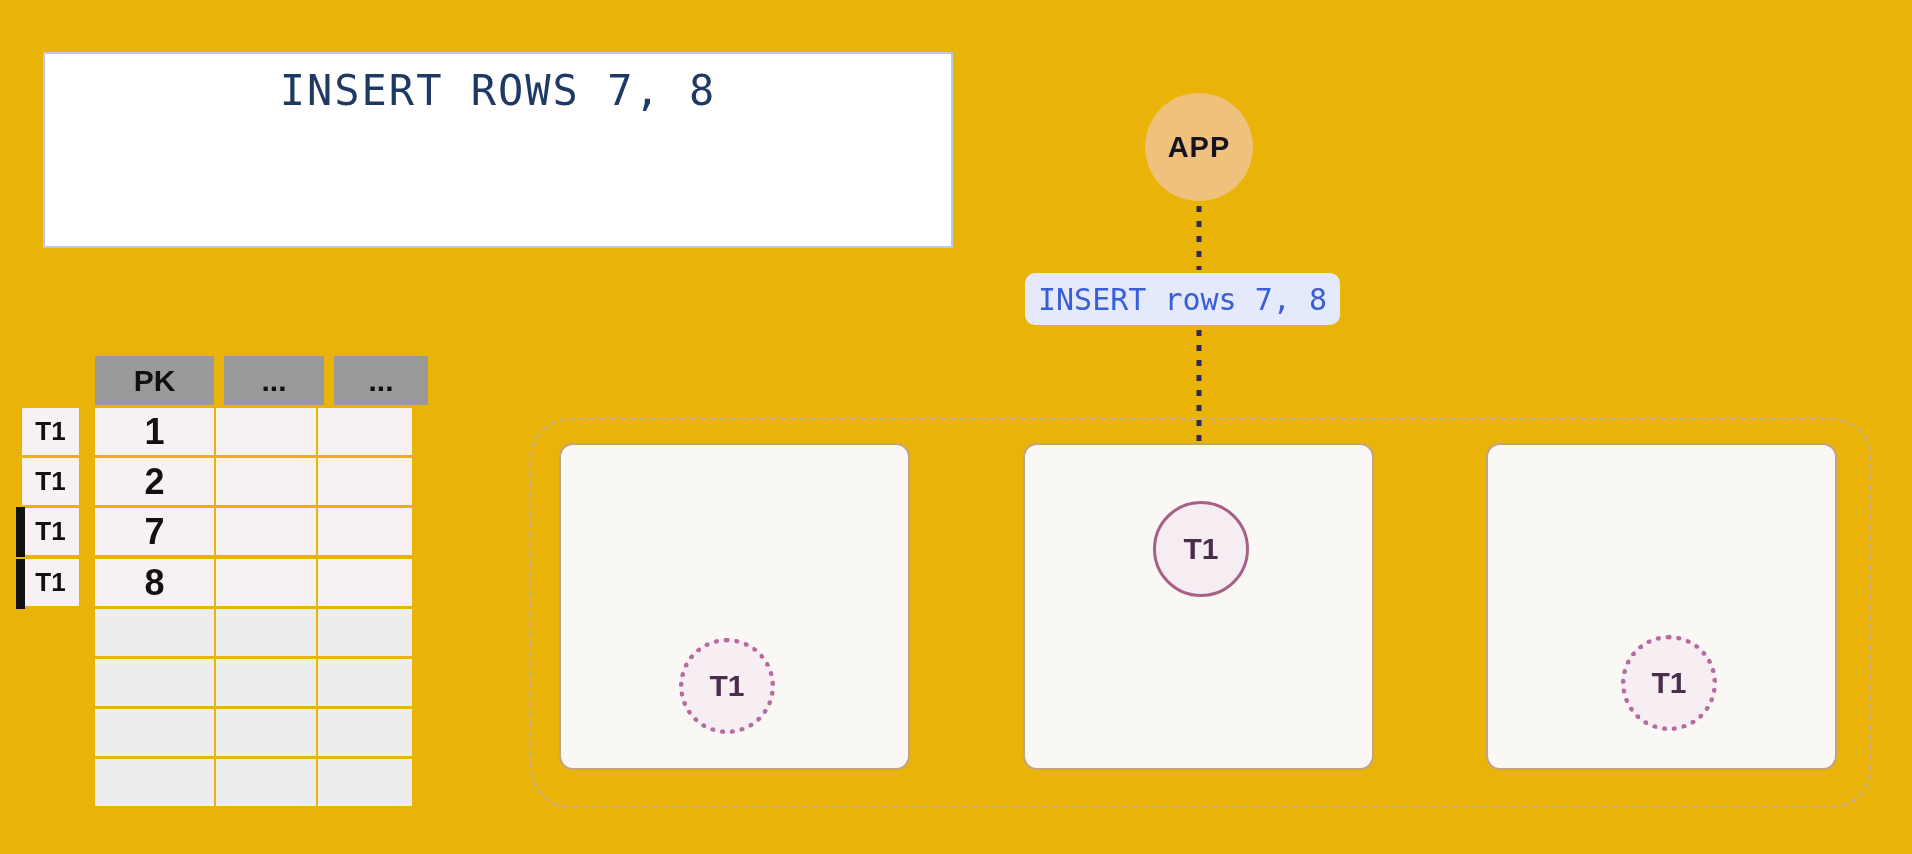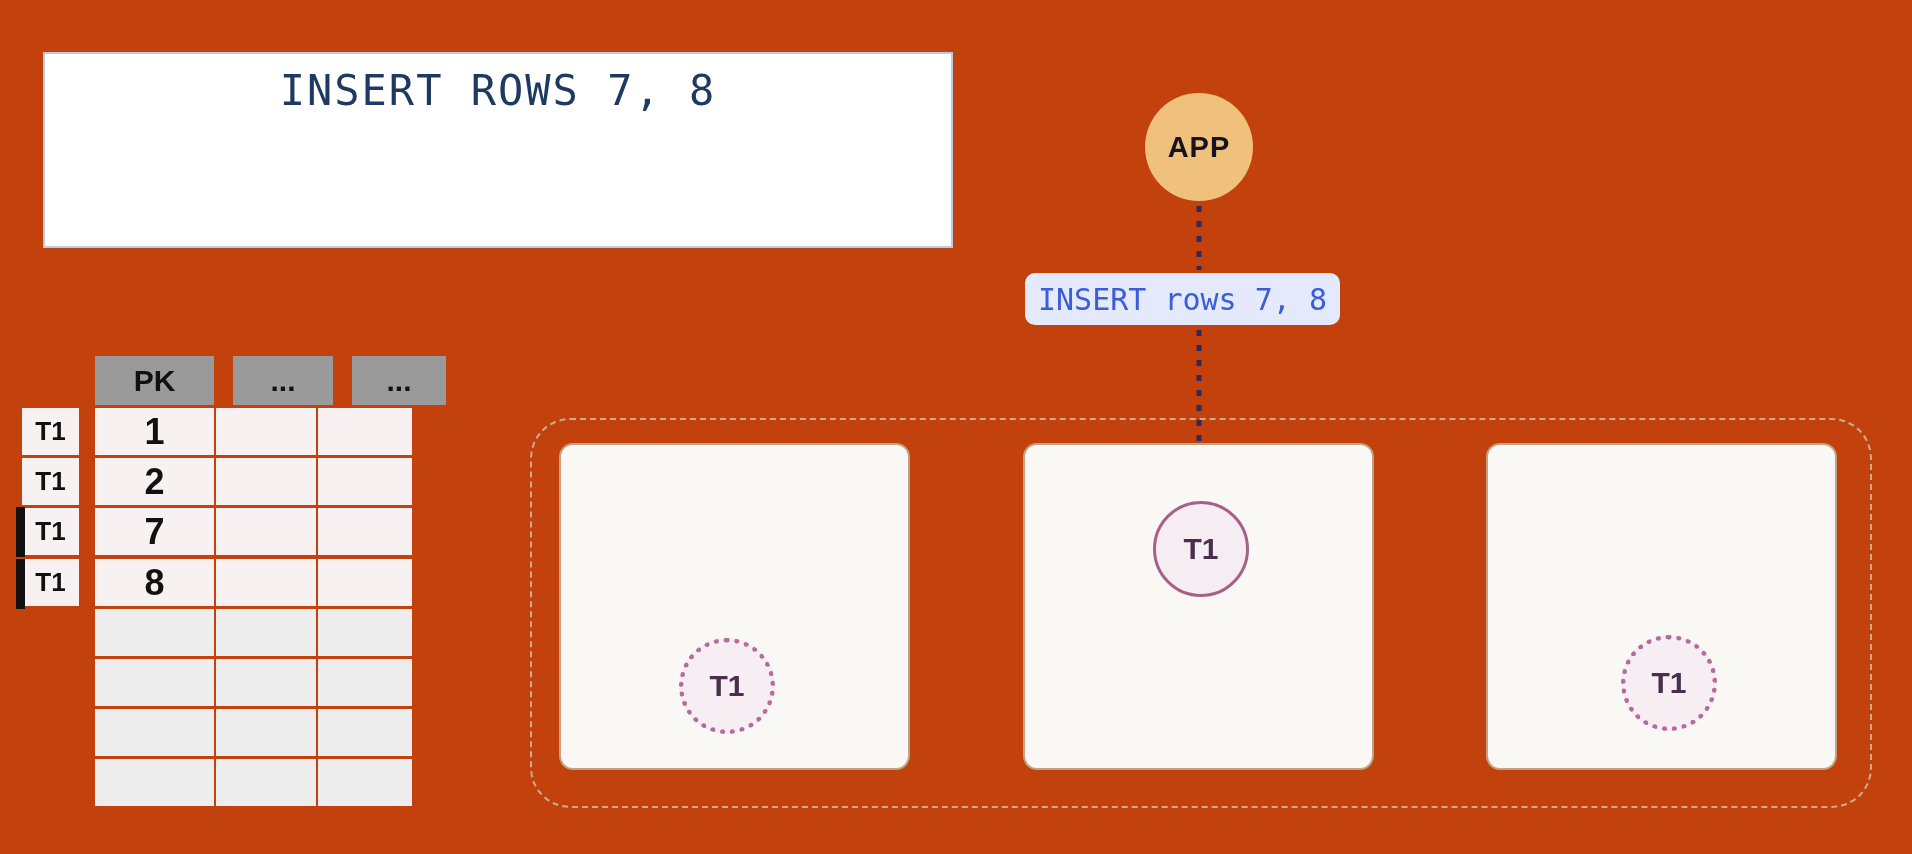--- a/index.html
+++ b/index.html
@@ -6,37 +6,37 @@
     --title-text:#1e3a63; --box-border:#b9cbe2; --bullets-bg:#ebebeb; --bullet-text:#2b2057;
     --header-gray:#9a9a9a; --row-pink:#f8f1f2; --row-empty:#eeeded; --bar-black:#111111;
     --app-fill:#f0c17c; --arrow-navy:#2e2a55; --query-bg:#e4eafb; --query-text:#3a5ed8;
     --cluster-border:#c9ad91; --node-bg:#faf8f4; --node-border:#c2a283;
     --leader-border:#a86087; --leader-fill:#f6edf3; --follower-border:#b56b9d; --follower-fill:#f7eef4;
     --t1-text:#4a2f4d; --pill-bg:#ececec;
   }
   *{margin:0;padding:0;box-sizing:border-box;}
   html,body{background:#ffffff;}
   body{font-family:"Liberation Sans",sans-serif;}
-  .canvas{position:relative;width:1912px;height:854px;background:#c2410c;overflow:hidden;}
+  .canvas{position:relative;width:1912px;height:854px;background:#eab308;overflow:hidden;}
 
   
   .info-box{position:absolute;left:43px;top:52px;width:910px;height:196px;
     border:2px solid var(--box-border);background:#fff;}
   .info-title{height:72px;display:flex;align-items:center;justify-content:center;
     font-family:"DejaVu Sans Mono",monospace;font-size:42px;letter-spacing:2px;
     color:var(--title-text);font-weight:500;}
   .info-bullets{position:absolute;left:0;right:0;top:74px;bottom:0;background:var(--bullets-bg);
     padding:12px 0 0 47px;}
   .bullet{display:flex;align-items:center;height:49px;color:var(--bullet-text);font-size:30px;}
   .bullet .dot{width:13px;height:13px;border-radius:50%;background:var(--bullet-text);
     margin-right:40px;flex:0 0 13px;}
 
   
   .table{position:absolute;left:16px;top:356px;width:400px;height:455px;}
-  .thead{position:absolute;left:79px;top:0;display:flex;gap:19px;}
+  .thead{position:absolute;left:79px;top:0;display:flex;gap:10px;}
   .th{height:49px;background:var(--header-gray);display:flex;align-items:center;justify-content:center;
     font-weight:bold;font-size:30px;color:#111;}
   .th.c1{width:119px}.th.c2{width:100px}.th.c3{width:94px}
   .trow{position:absolute;left:79px;display:flex;gap:2px;}
   .td{height:47px;display:flex;align-items:center;justify-content:center;
     font-weight:bold;font-size:36px;color:#111;}
   .td.c1{width:119px}.td.c2{width:100px}.td.c3{width:94px}
   .trow.pink .td{background:var(--row-pink);}
   .trow.empty .td{background:var(--row-empty);}
   .tlabel{position:absolute;left:6px;width:57px;height:47px;background:var(--row-pink);

